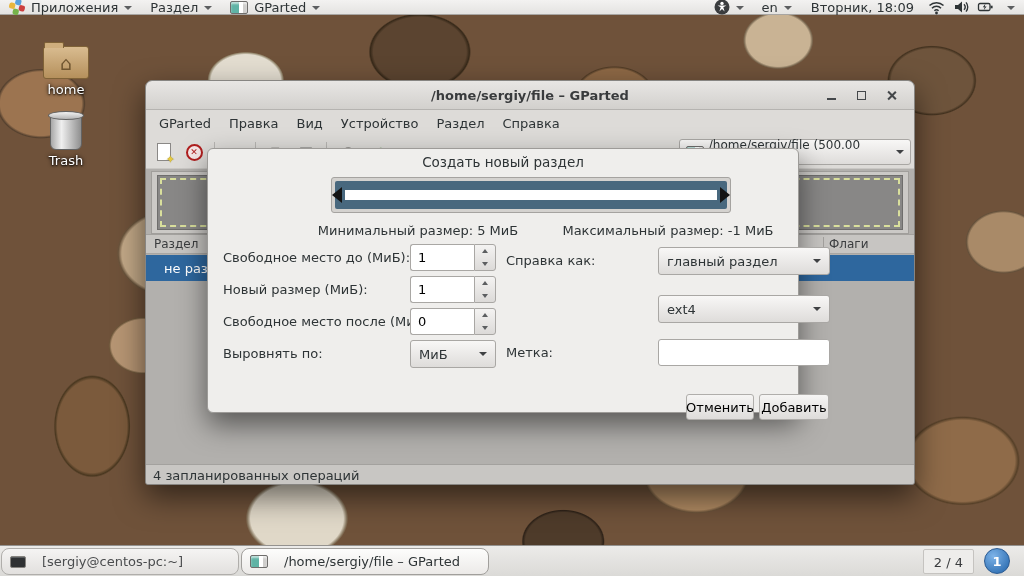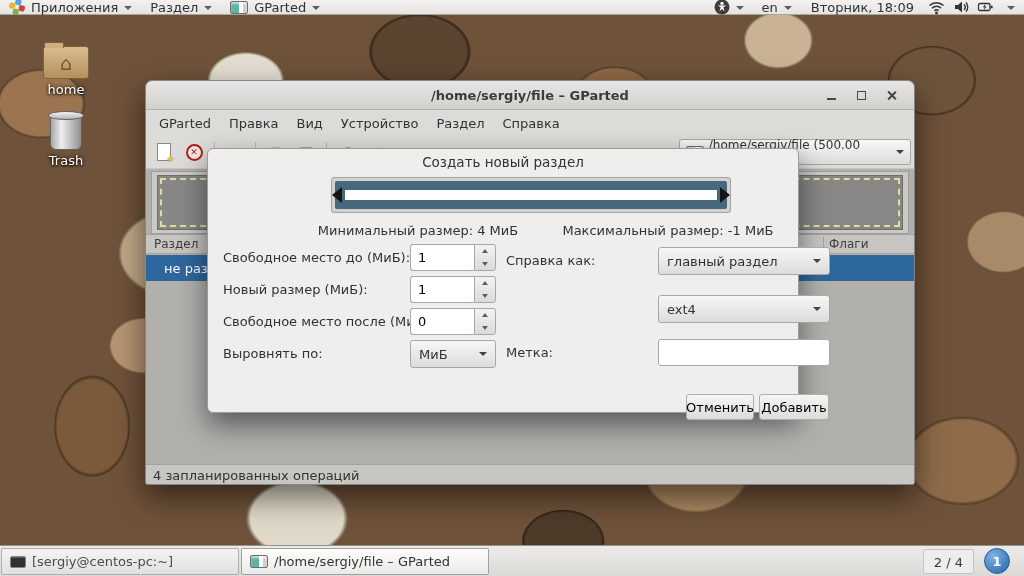--- a/index.html
+++ b/index.html
@@ -131,22 +131,22 @@
   .tri-dn { width:0; height:0; border-left:3.5px solid transparent; border-right:3.5px solid transparent; border-top:4px solid #5c5e60; }
   .dd { position:absolute; height:28px; padding:0 8px; }
   .entry { position:absolute; height:27px; background:#fff; border:1px solid #a9a7a4; border-radius:3px;
     padding:0 7px; font:13px "DejaVu Sans",sans-serif; outline:none; }
   .dlg-btn { position:absolute; top:234px; height:26px; background:linear-gradient(#f6f5f4,#dedcda);
     border:1px solid #b0aeab; border-radius:3px; font:13px "DejaVu Sans",sans-serif;
     display:flex; align-items:center; justify-content:center;margin-top:11px; }
   
   .taskbar { position:absolute; left:0; right:0; bottom:0; height:31px; z-index:60;
     background:linear-gradient(#ecebe9,#dbdad7); border-top:1px solid #94928f; }
-  .task-btn { position:absolute; top:2px; height:27px; border:1px solid #b0aeab; border-radius:2px;
-    background:linear-gradient(#f5f4f3,#e2e0de); display:flex; align-items:center; gap:6px;
+  .task-btn { position:absolute; top:2px; height:27px; border:1px solid #b0aeab; border-radius:8px;
+    background:linear-gradient(#f5f4f3,#e2e0de); display:flex; align-items:center; gap:16px;
     padding:0 8px; color:#4a4c4e; overflow:hidden; white-space:nowrap; }
   .task-btn.active { background:linear-gradient(#fdfdfc,#eceae8); border-color:#a19f9c; color:#2e3436; }
   .term-icon { width:16px; height:12px; background:#2f3133; border:1px solid #85837f; border-radius:2px;
     box-shadow:inset 0 1px 0 #5a5d5f; }
   .ws-box { position:absolute; right:50px; top:3px; height:25px; padding:0 10px; line-height:25px;
     background:#eeedeb; border:1px solid #c5c3c0; border-radius:2px; color:#3a3c3e; }
   .badge { position:absolute; right:14px; top:2px; width:26px; height:26px; border-radius:50%;
     background:radial-gradient(circle at 35% 30%, #7db3e8, #3776b8 75%); border:1px solid #2a5a92;
     color:#fff; font-weight:bold; display:flex; align-items:center; justify-content:center; }
 </style>
@@ -307,21 +307,21 @@
   <div class="dialog">
     <div class="dlg-title">Создать новый раздел</div>
 
     <div class="slider">
       <div class="slider-blue">
         <div class="slider-white"></div>
       </div>
       <span class="sl-arrow sl-left"></span>
       <span class="sl-arrow sl-right"></span>
     </div>
-    <div class="minmax" style="left:90px; width:240px;">Минимальный размер: 4 МиБ</div>
+    <div class="minmax" style="left:90px; width:240px;">Минимальный размер: 5 МиБ</div>
     <div class="minmax" style="left:335px; width:250px;">Максимальный размер: -1 МиБ</div>
 
     <div class="dlg-label" style="left:15px; top:95px;">Свободное место до (МиБ):</div>
     <div class="spin" style="left:202px; top:95px;">
       <input value="1" style="">
       <span class="spin-btns">
           <span>
             <i class="tri-up"></i>
           </span>
           <span>

